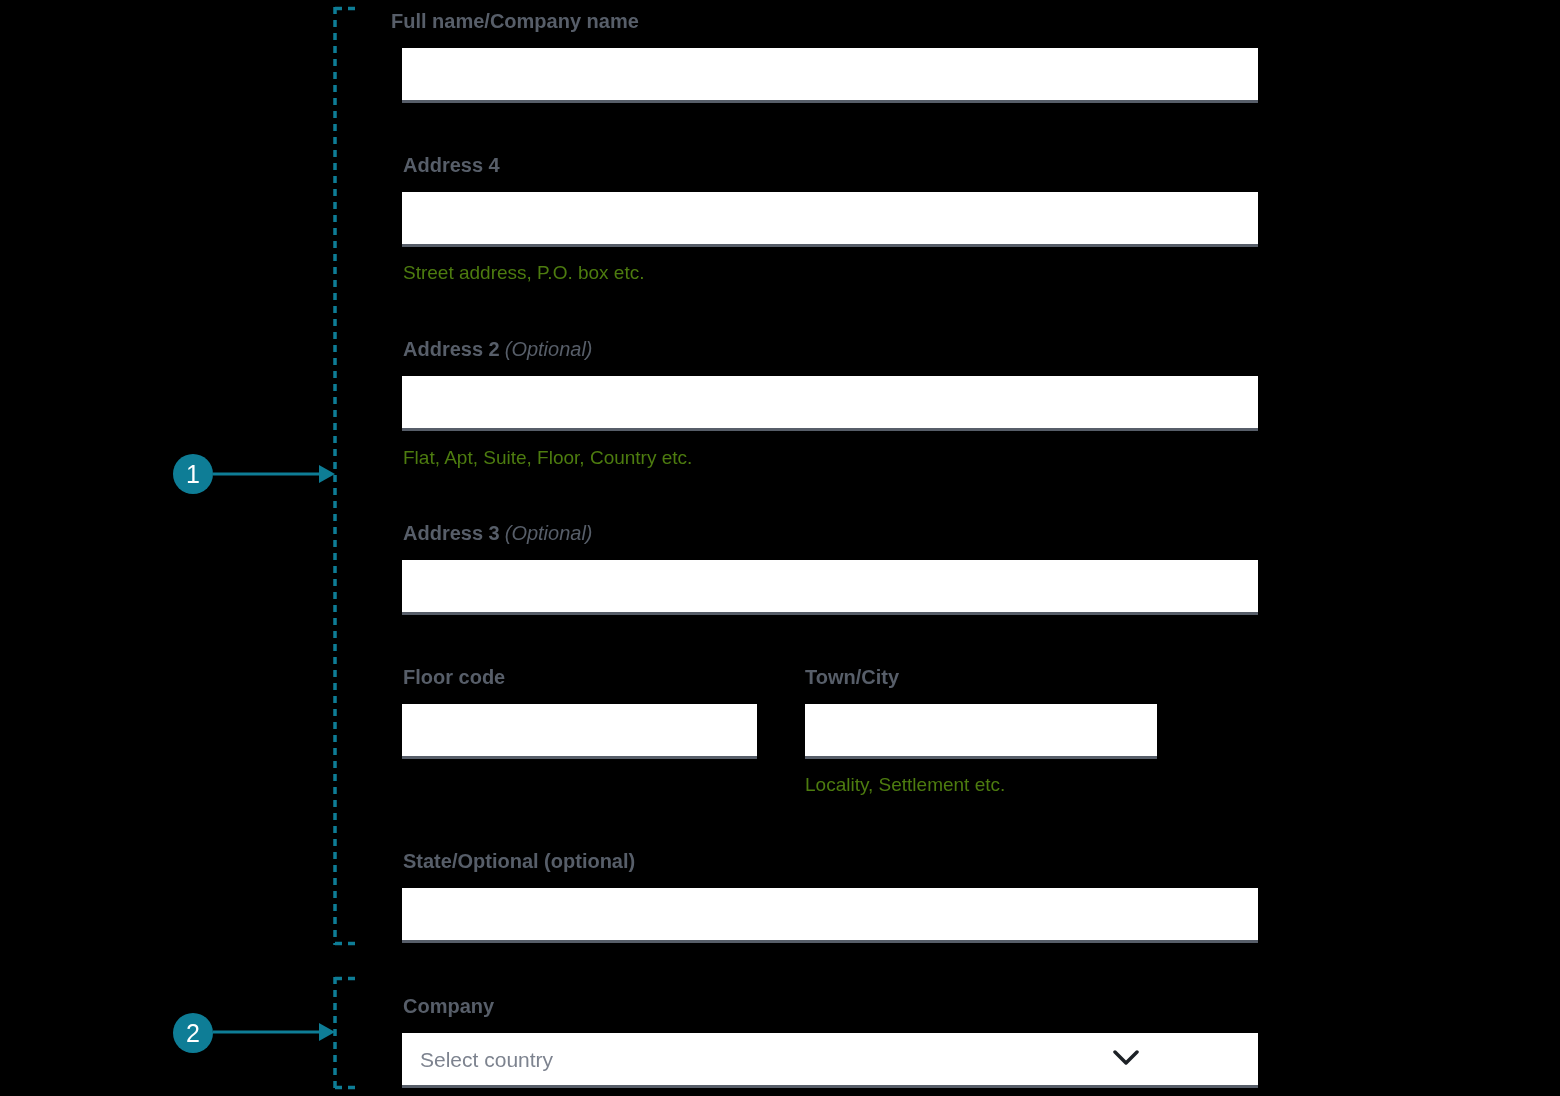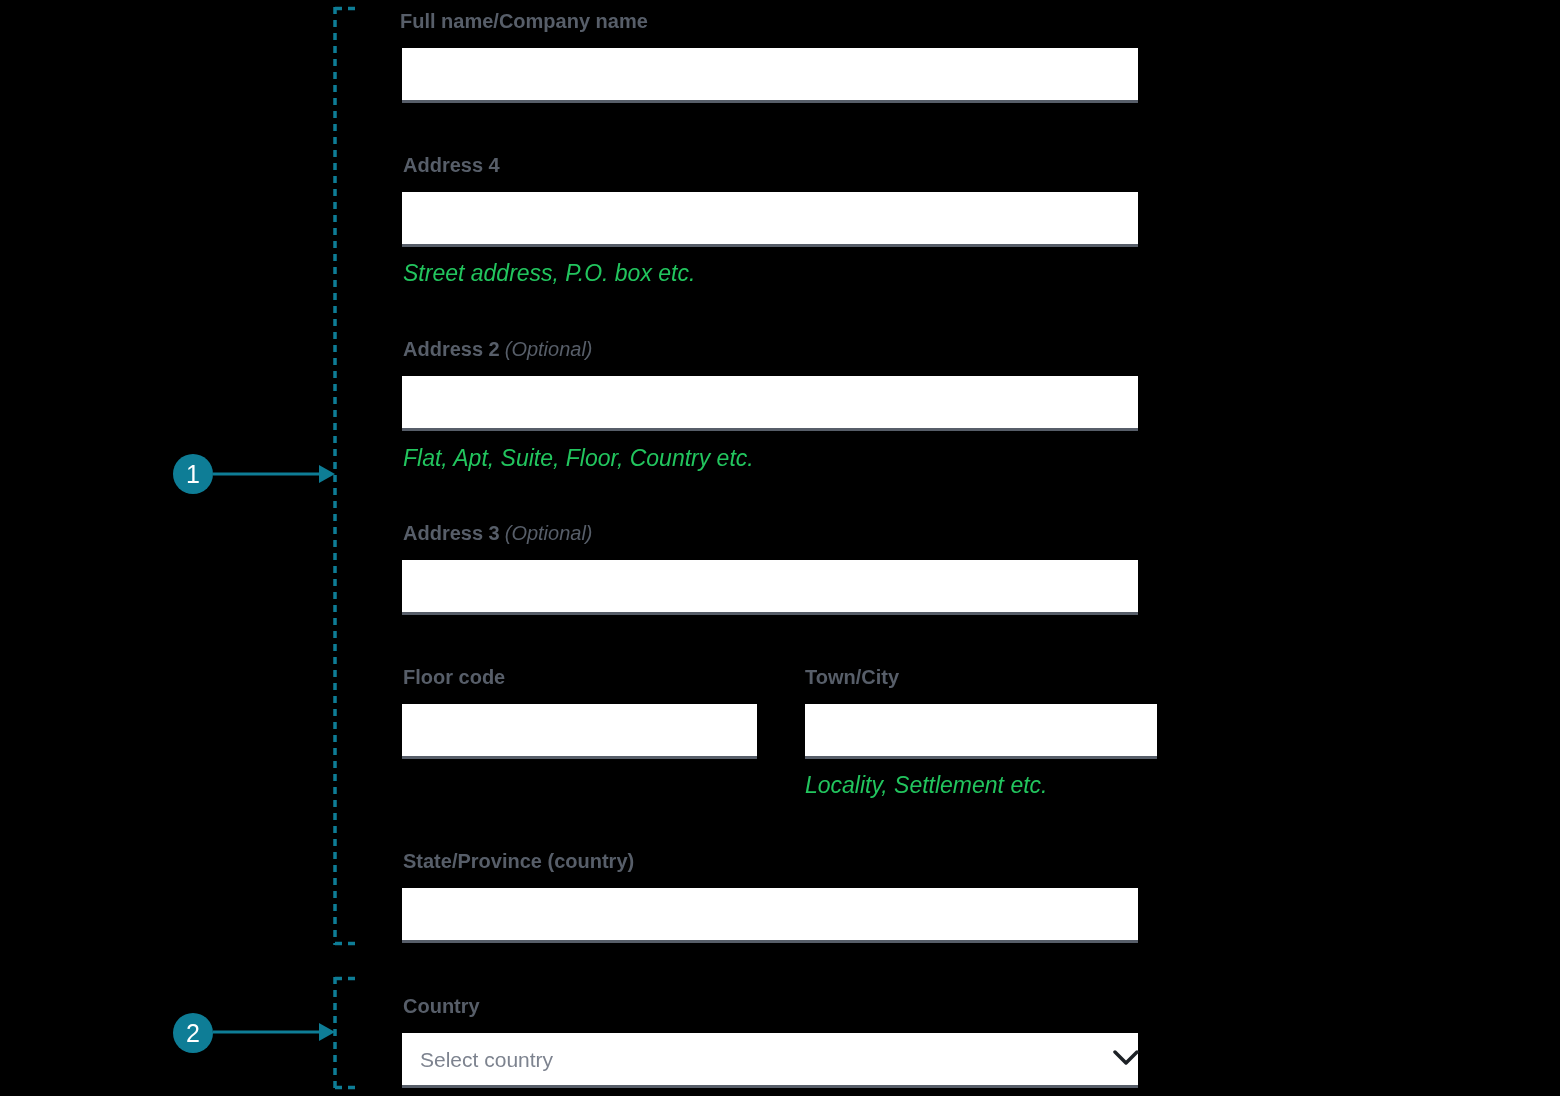--- a/index.html
+++ b/index.html
@@ -24,30 +24,29 @@
     line-height: 22px;
   }
   .label .opt {
     font-weight: 400;
     font-style: italic;
     margin-left: 5px;
     margin-top: 24px;
   }
   .helper {
     position: absolute;
-    font-size: 23px;
-    font-style: italic;
-    color: #22c55e;
+    font-size: 19px;
+    color: #4d7c0f;
     white-space: nowrap;
     line-height: 22px;
   }
   .field {
     position: absolute;
     left: 402px;
-    width: 736px;
+    width: 856px;
     height: 55px;
     box-sizing: border-box;
     background: #FFFFFF;
     border: none;
     border-bottom: 3px solid #575E69;
     outline: none;
     font-family: "Liberation Sans", "DejaVu Sans", sans-serif;
     font-size: 21px;
     color: #2B2F36;
     padding: 0 16px;
@@ -117,21 +116,21 @@
   </svg>
 
   <div class="badge" style="top:1013px;">
     <span>2</span>
   </div>
   <svg class="anno-svg" style="left:211px; top:1020px;" width="126" height="24">
     <line x1="2" y1="12" x2="110" y2="12" stroke="#0E7D96" stroke-width="3"></line>
     <polygon points="108,3 124,12 108,21" fill="#0E7D96"></polygon>
   </svg>
 
-  <div class="label" style="left:400px; top:10px;">
+  <div class="label" style="left:391px; top:10px;">
     <span>Full name/Company name</span>
   </div>
   <input class="field" style="top: 48px;" type="text" aria-label="Full name/Company name" value="">
 
   <div class="label" style="left:403px; top:154px;">
     <span>Address 4</span>
   </div>
   <input class="field" style="top: 192px;" type="text" aria-label="Address 1" value="">
   <div class="helper" style="left:403px; top:262px;">Street address, P.O. box etc.</div>
 
@@ -150,26 +149,26 @@
     <span>Floor code</span>
   </div>
   <div class="label" style="left:805px; top:666px;text-align:right;">
     <span>Town/City</span>
   </div>
   <input class="field half-left" style="top: 704px;" type="text" aria-label="Postal code" value="">
   <input class="field half-right" style="top: 704px;" type="text" aria-label="Town/City" value="">
   <div class="helper" style="left:805px; top:774px;">Locality, Settlement etc.</div>
 
   <div class="label" style="left:403px; top:850px;">
-    <span>State/Province (country)</span>
+    <span>State/Optional (optional)</span>
   </div>
   <input class="field" style="top: 888px;" type="text" aria-label="State/Province (optional)" value="">
 
   <div class="label" style="left:403px; top:995px;">
-    <span>Country</span>
+    <span>Company</span>
   </div>
   <select class="field" style="top:1033px;" aria-label="Country">
     <option>Select country</option>
   </select>
   <div class="chevron-wrap">
     <svg width="26" height="18" viewBox="0 0 26 18">
       <polyline points="2,3 13,14 24,3" fill="none" stroke="#1D2126" stroke-width="3.5" stroke-linecap="round" stroke-linejoin="round"></polyline>
     </svg>
   </div>
 

